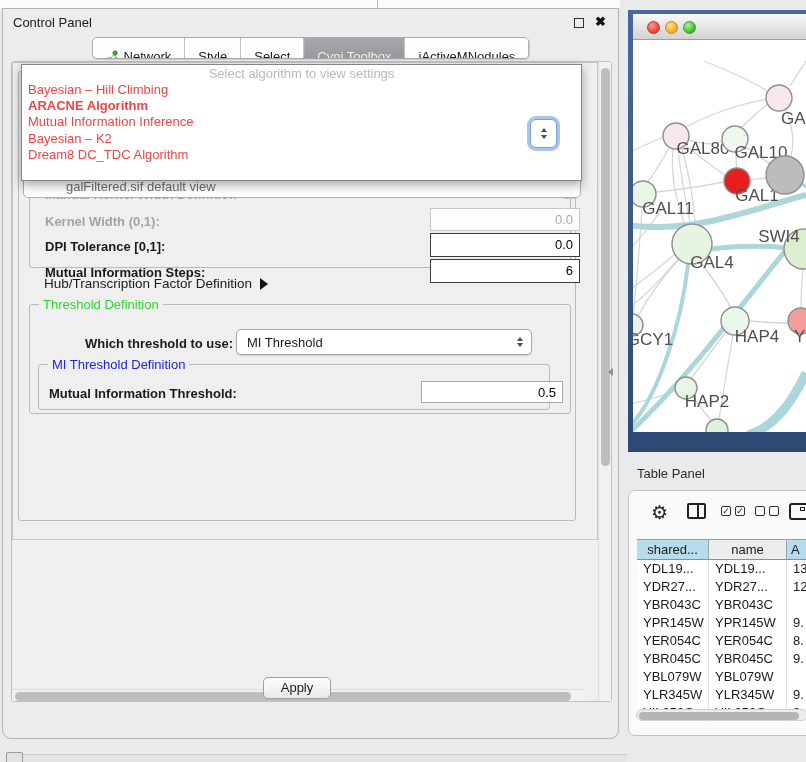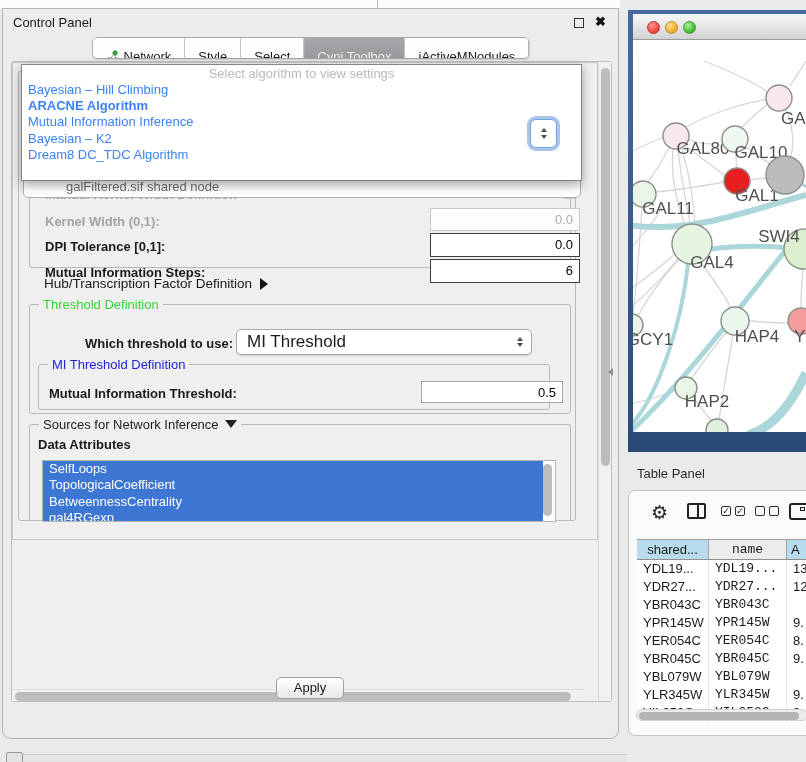--- a/index.html
+++ b/index.html
@@ -34,21 +34,21 @@
   
   #hidden-combo { left:20px; top:166px; width:558px; height:23px; background:#fff;
     border:1px solid #b0b0b0; border-radius:5px; font-size:13px; color:#6e6e6e;
     line-height:21px; padding-left:42px; z-index:5; }
 
   
   #algo-popup { left:18px; top:55px; width:561px; height:117px; background:#fff;
     border:1px solid #848484; box-shadow:0 4px 10px rgba(0,0,0,.35); z-index:40;
     font-size:13px; }
   #algo-popup .ph { color:#b9b9b9; text-align:center; height:17px; line-height:17px; }
-  #algo-popup .opt { height:16.2px; line-height:16.2px; padding-left:6px; color:#3b82f6; }
+  #algo-popup .opt { height:16.2px; line-height:16.2px; padding-left:6px; color:#ef4444; }
   #algo-popup .opt.bold { font-weight:bold; }
 
   
   #focus-spinner { left:527px; top:110px; width:27px; height:29px; background:#fff;
     border:1px solid #79a3d8; border-radius:6px; z-index:45;
     box-shadow:0 0 0 3px rgba(99,152,216,.55); display:flex; align-items:center; justify-content:center; }
 
   .arrows { display:flex; flex-direction:column; align-items:center; line-height:5px; }
   .arrows i { width:0; height:0; border-left:3.5px solid transparent; border-right:3.5px solid transparent; display:block; }
   .arrows i.up { border-bottom:4.5px solid #4c4c4c; margin-bottom:2.5px; }
@@ -57,21 +57,21 @@
   
   #scroll-area { left:4px; top:128px; width:586px; height:478px; border:1px solid #c6c6c6; background:#efefef; }
   .groupbox { position:absolute; border:1px solid #b9b9b9; border-radius:3px; }
   .gtitle { position:absolute; top:-8px; left:9px; background:#efefef; padding:0 4px; font-size:13px; }
   .blue { color:#2222dd; } .green { color:#35d435; }
   .lbl { position:absolute; font-size:13px; }
   .b { font-weight:bold; }
   .dis { color:#a3a3a3; }
 
   .combo { position:absolute; background:#fff; border:1px solid #ababab; border-radius:5px;
-    box-shadow:0 1px 1px rgba(0,0,0,.14); display:flex; align-items:center; font-size:17px; }
+    box-shadow:0 1px 1px rgba(0,0,0,.14); display:flex; align-items:center; font-size:13px; }
   .combo .val { flex:1; padding-left:10px; }
   .combo .arrows { margin-right:8px; }
 
   .field { position:absolute; background:#fff; font-size:13px; text-align:right;
     padding:0 6px; line-height:21px; }
   .f-dis { border:1px solid #c9c9c9; color:#ababab; background:#fdfdfd; }
   .f-strong { border:1.5px solid #3d3d3d; color:#000; }
   .f-norm { border:1px solid #a8a8a8; color:#000; }
 
   .checkbox { position:absolute; width:15px; height:15px; border:1px solid #c3c3c3;
@@ -91,21 +91,21 @@
 
   .vsb-track { position:absolute; right:0; top:0; width:13px; height:100%;
     background:#f1f1f1; border-left:1px solid #dcdcdc; }
   .vsb-thumb { position:absolute; left:2px; top:6px; width:9px; height:398px;
     background:#bdbdbd; border-radius:5px; }
   .hsb-track { position:absolute; left:0; bottom:0; height:12px; width:573px;
     background:#f1f1f1; border-top:1px solid #dcdcdc; }
   .hsb-thumb { position:absolute; left:3px; top:1.5px; height:9px; width:556px;
     background:#bdbdbd; border-radius:5px; }
 
-  #apply-btn { left:264px; top:615px; width:68px; height:22px; background:linear-gradient(#fefefe,#e8e8e8);
+  #apply-btn { left:251px; top:615px; width:68px; height:22px; background:linear-gradient(#fefefe,#e8e8e8);
     border:1px solid #9f9f9f; border-radius:5px; font-size:13px; text-align:center; line-height:20px; }
 
   #bottom-strip { left:0px; top:692px; width:615px; height:38px; background:#e4e4e4;
     border-top:1px solid #c9c9c9; border-radius:0 0 9px 9px; }
 
   
   #splitter-arrow { left:608px; top:368px; width:0; height:0; border-top:4px solid transparent;
     border-bottom:4px solid transparent; border-right:5px solid #8f8f8f; }
 
   
@@ -134,21 +134,21 @@
     line-height:8px; text-align:center; color:#1a1a1a; }
   #ic-panel { left:160px; top:12px; width:20px; height:17px; border:2px solid #222; border-radius:3px; }
   #ic-panel i { position:absolute; right:2px; top:2px; width:5px; height:4px; border:1.5px solid #222; }
 
   #gene-table { position:absolute; left:8px; top:48px; width:212px; font-size:13px; }
   .thead { display:flex; height:21px; border-top:1px solid #9e9e9e; border-bottom:1px solid #8f8f8f; }
   .th { line-height:20px; text-align:center; border-right:1px solid #9aa7ad; background:#ececec; }
   .th.selcol { background:#b9dcec; }
   .trow { display:flex; height:18px; background:#fff; }
   .td { line-height:18px; padding-left:6px; border-right:1px solid #e3e3e3; overflow:hidden; white-space:nowrap; }
-  .c1 { width:72px; } .c2 { width:78px;font-family:Liberation Mono, monospace; } .c3 { width:62px; }
+  .c1 { width:72px; } .c2 { width:78px; } .c3 { width:62px; }
   #tp-hscroll { position:absolute; left:7px; top:218px; width:172px; height:12px;
     background:#ececec; border:1px solid #d0d0d0; border-radius:6px; }
   #tp-hscroll i { position:absolute; left:2px; top:1.5px; width:160px; height:8px;
     background:#b5b5b5; border-radius:5px; display:block; }
 
   
   #dock-icon { left:6px; top:752px; width:17px; height:14px; background:#e3e3e3;
     border:1px solid #9a9a9a; border-radius:2px; }
 
   svg text { font-family:"Liberation Sans", sans-serif; }
@@ -234,49 +234,38 @@
                 <i class="dn"></i>
               </span>
           </div>
           <div class="groupbox" style="left:8px; top:59px; width:512px; height:46px;">
             <span class="gtitle blue">MI Threshold Definition</span>
             <span class="lbl b" style="left:10px; top:21px;">Mutual Information Threshold:</span>
             <div class="field f-norm" style="left:382px; top:16px; width:142px; height:22px;">0.5</div>
           </div>
         </div>
 
-        <div class="groupbox" style="left:10px; top:352px; width:542px; height:97px; border-bottom:none; border-radius:3px 3px 0 0;">
-          <span class="gtitle"><span>Sources for Network Inference</span><span class="tri-down"></span></span>
-          <span class="lbl b" style="left:8px; top:12px;">Data Attributes</span>
-          <div id="attr-list">
-            <div class="item">SelfLoops</div>
-              <div class="item">TopologicalCoefficient</div>
-              <div class="item">BetweennessCentrality</div>
-              <div class="item">gal4RGexp</div>
-              <div id="attr-vsb"></div>
-          </div>
-        </div>
       </div>
 
       <div class="vsb-track">
           <div class="vsb-thumb"></div>
         </div>
       <div class="hsb-track">
           <div class="hsb-thumb"></div>
         </div>
     </div>
 
     <div id="apply-btn" class="abs">Apply</div>
 
     <div id="bottom-strip" class="abs">
       
     </div>
   </div>
 
-  <div id="hidden-combo" class="abs">galFiltered.sif shared node</div>
+  <div id="hidden-combo" class="abs">galFiltered.sif default view</div>
 
   <div id="algo-popup" class="abs">
     <div class="ph">Select algorithm to view settings</div>
     <div id="algo-options">
         <div class="opt">Bayesian – Hill Climbing</div>
         <div class="opt bold">ARACNE Algorithm</div>
         <div class="opt">Mutual Information Inference</div>
         <div class="opt">Bayesian – K2</div>
         <div class="opt">Dream8 DC_TDC Algorithm</div>
       </div>

